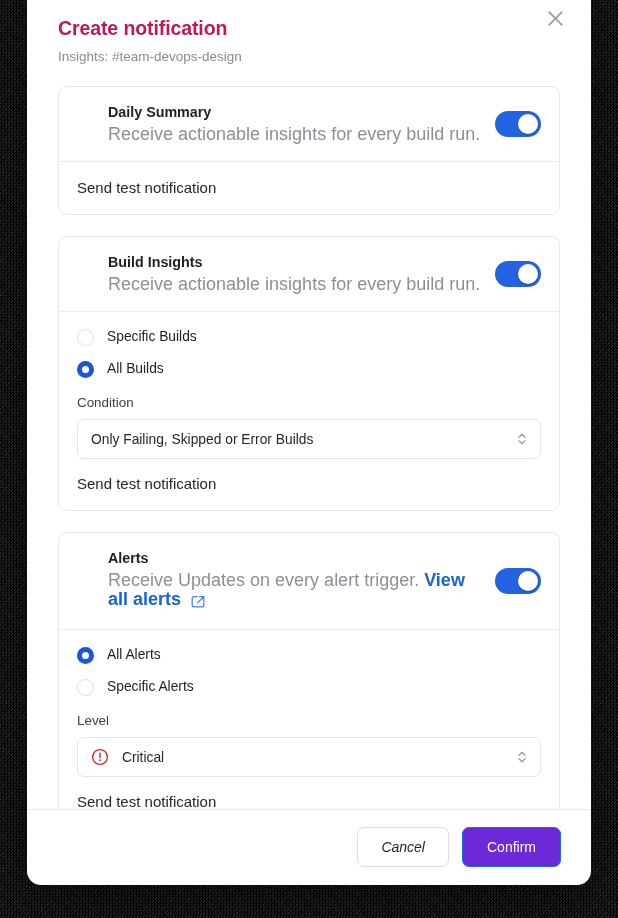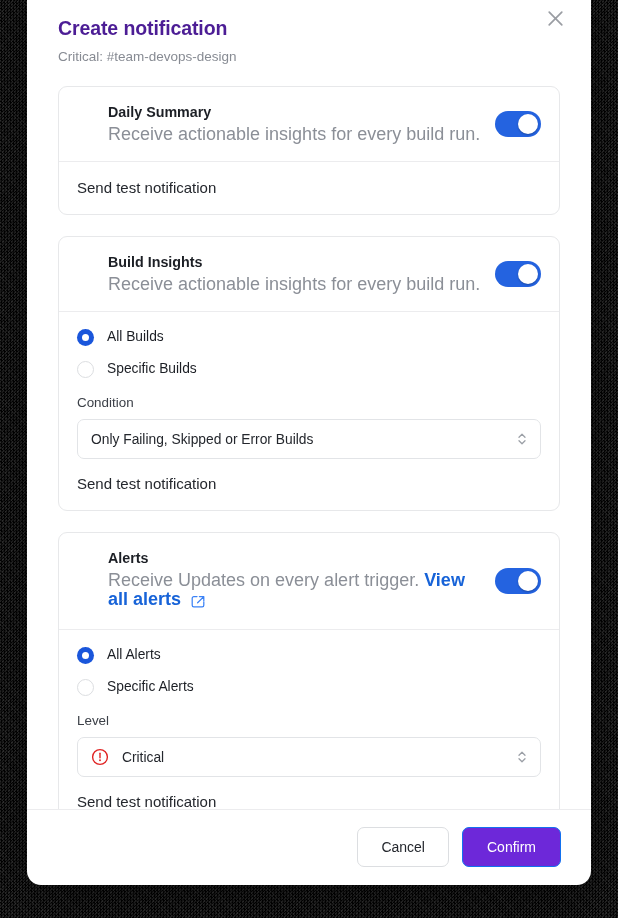--- a/index.html
+++ b/index.html
@@ -50,21 +50,21 @@
 
   
   .modal-header {
     padding: 29px 30px 0 31px;
     position: relative;
     flex: 0 0 auto;
   }
   .modal-title {
     font-size: 19.5px;
     font-weight: bold;
-    color: #4c1d95;
+    color: #be185d;
     letter-spacing: -.1px;
     line-height: 26px;
   }
   .modal-subtitle {
     margin-top: 7px;
     font-size: 13.5px;
     color: #878b93;
     line-height: 18px;
   }
   .close-btn {
@@ -262,38 +262,39 @@
     border-radius: 7px;
     font-size: 14px;
     cursor: pointer;
     font-family: "Liberation Sans", sans-serif;
   }
   .btn-cancel {
     background: #fff;
     border: 1px solid #dcdee1;
     color: #24272d;
     padding: 0 23px;
+    font-style: italic;
   }
   .btn-confirm {
     background: #6d28d9;
     border: 1px solid #1271ef;
     color: #fff;
     padding: 0 24px;
   }
 </style>
 </head>
 <body>
 
 <div id="backdrop"></div>
 
 <div id="modal">
 
   <div class="modal-header">
     <div class="modal-title">Create notification</div>
-    <div class="modal-subtitle">Critical: #team-devops-design</div>
+    <div class="modal-subtitle">Insights: #team-devops-design</div>
     <button class="close-btn">
       <span>
         <svg width="17" height="17" viewBox="0 0 17 17">
           <path d="M2.2 2.2 L14.8 14.8 M14.8 2.2 L2.2 14.8" stroke="#9a9da3" stroke-width="1.7" stroke-linecap="round" fill="none"></path>
         </svg>
       </span>
     </button>
   </div>
 
   <div class="modal-body">
@@ -321,26 +322,26 @@
           <div class="card-desc">Receive actionable insights for every build run.</div>
         </div>
         <button class="toggle">
           <span class="knob"></span>
         </button>
       </div>
       <div class="card-divider"></div>
 
       <div class="card-section">
         <div class="radio-row">
+          <span class="radio off"></span>
+          <span class="radio-label">Specific Builds</span>
+        </div>
+        <div class="radio-row">
           <span class="radio on"></span>
           <span class="radio-label">All Builds</span>
-        </div>
-        <div class="radio-row">
-          <span class="radio off"></span>
-          <span class="radio-label">Specific Builds</span>
         </div>
 
         <div class="field-label">Condition</div>
 
         <div class="select">
           <span class="select-value">Only Failing, Skipped or Error Builds</span>
           <span class="stepper">
             <svg width="12" height="20" viewBox="0 0 12 20">
               <path d="M3 8.2 L6 5.2 L9 8.2" stroke="#9ca0a7" stroke-width="1.3" fill="none" stroke-linecap="round" stroke-linejoin="round"></path>
               <path d="M3 11.8 L6 14.8 L9 11.8" stroke="#9ca0a7" stroke-width="1.3" fill="none" stroke-linecap="round" stroke-linejoin="round"></path>

